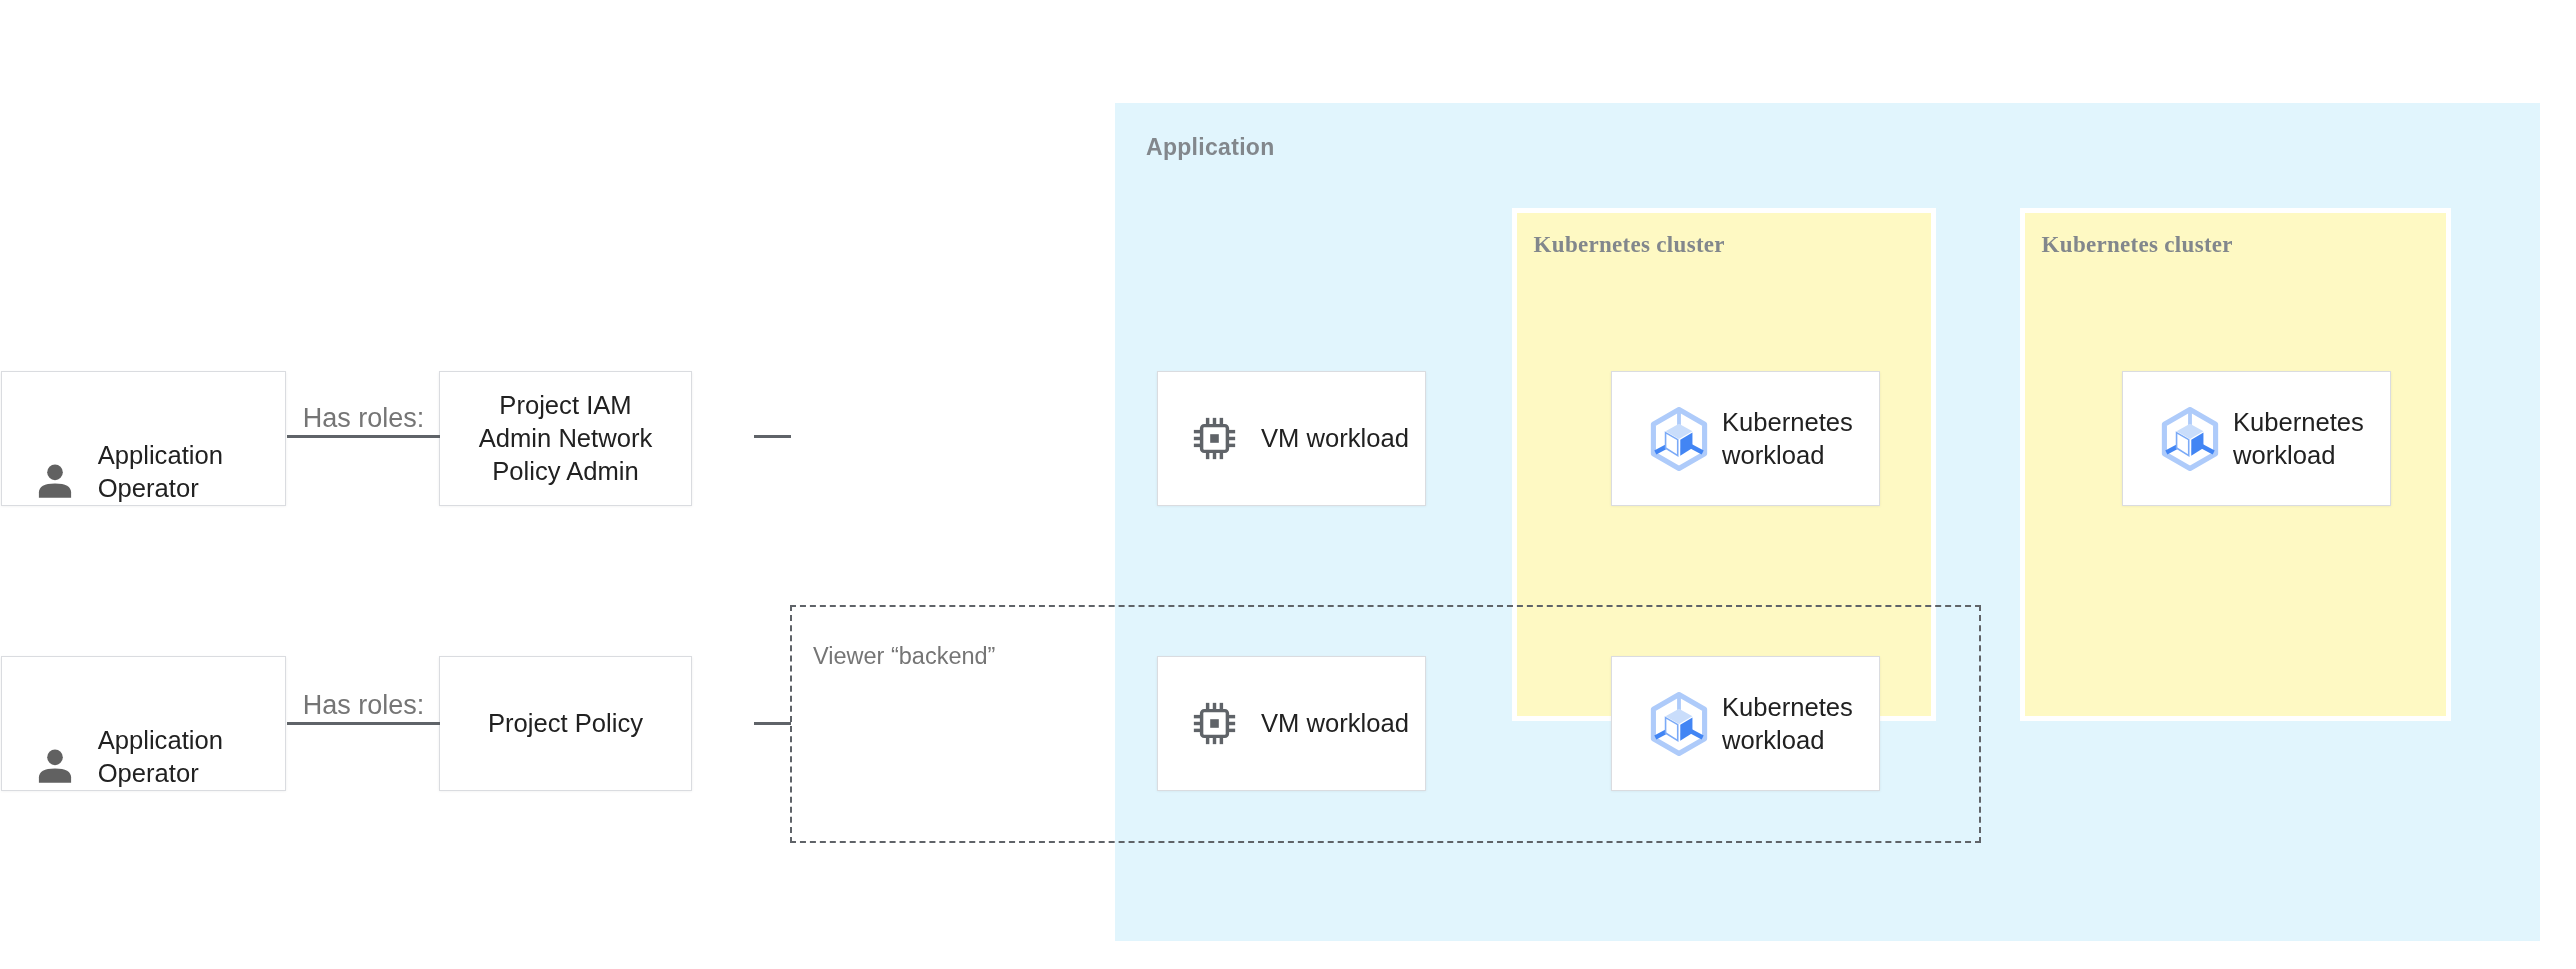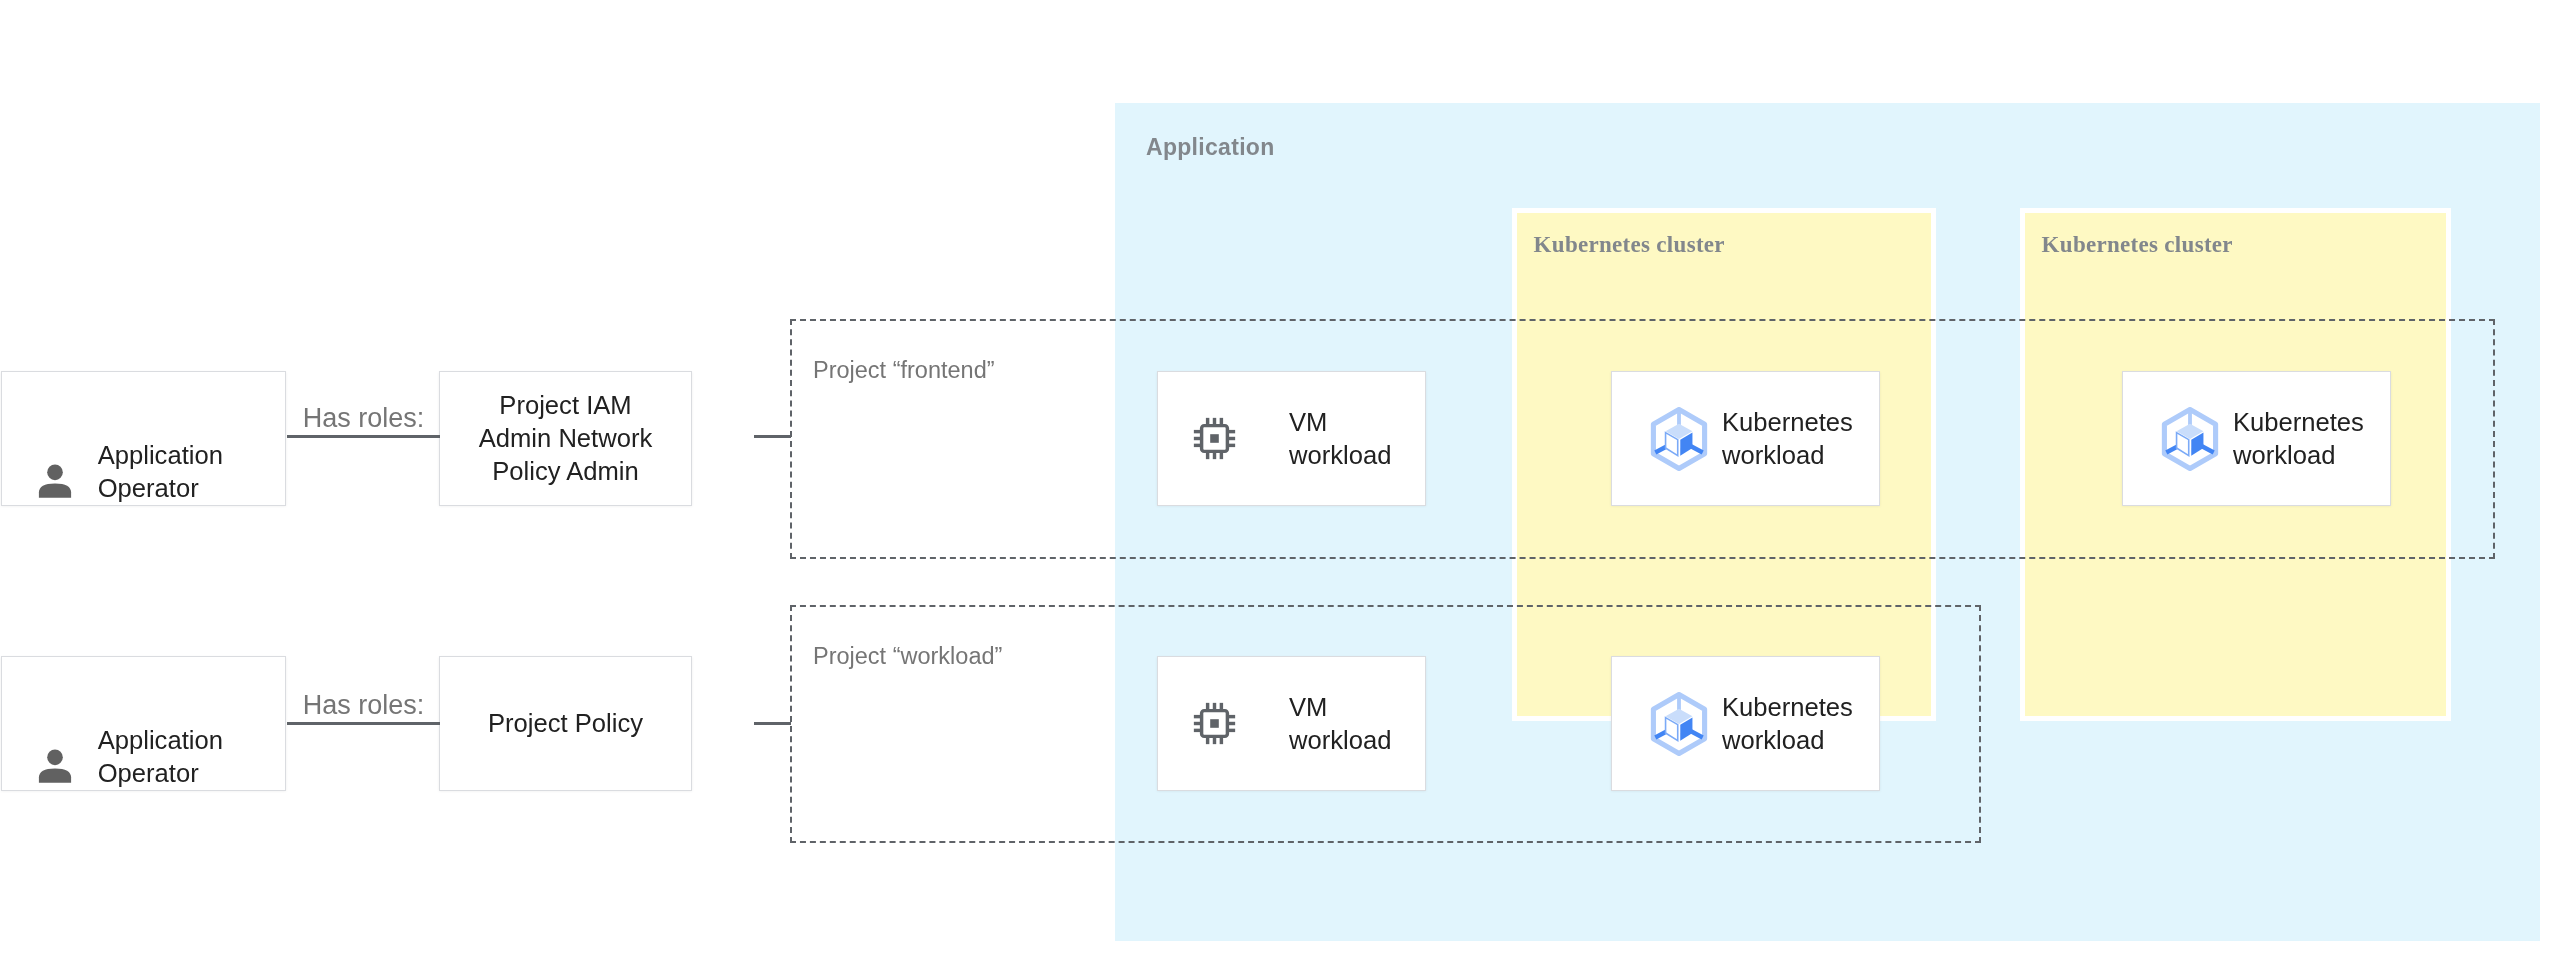--- a/index.html
+++ b/index.html
@@ -76,21 +76,21 @@
     white-space: pre-line;
   }
   .node-label-center {
     width: 100%; text-align: center;
     font-size: 25.6px; line-height: 33px; color: #212121;
     white-space: pre-line;
   }
   .actor-node { left: 1.4px; width: 285px; padding-left: 30px; align-items: flex-end; }
   .actor-node .icon-wrap { margin-right: 19.3px; }
   .role-node  { left: 439px; width: 253px; }
-  .vm-node    { left: 1157px; width: 269px; padding-left: 35px; gap: 28px; }
+  .vm-node    { left: 1157px; width: 269px; padding-left: 35px; }
   .vm-node .icon-wrap { margin-right: 25px; }
   .k8s-node   { width: 269px; padding-left: 35px; }
   .k8s-node .icon-wrap { margin-right: 11px; }
   .k8s-c1 { left: 1611px; }
   .k8s-c2 { left: 2122px; }
 
   .icon-wrap { flex: 0 0 auto; display: flex; align-items: center; }
   .person-icon svg { width: 46px; height: 46px; }
   .cpu-icon svg    { width: 43px; height: 43px; }
   .gke-icon svg    { width: 64px; height: 64px; }
@@ -243,21 +243,18 @@
         <path d="M87 71 L68 61" stroke="#4285F4" stroke-width="7"></path>
         <polygon points="50,26 71,38 50,50 29,38" fill="#C9DDFB"></polygon>
         <polygon points="29,40 48,51 48,76 29,64" fill="#ffffff" stroke="#7BAAF7" stroke-width="2.5"></polygon>
         <polygon points="71,40 52,51 52,76 71,64" fill="#4285F4"></polygon>
       </svg>
     </span>
     <span class="node-label">Kubernetes
 workload</span>
   </div>
 
-  <div class="abs proj-rect proj-frontend">
-    <div class="proj-label">Project “frontend”</div>
-  </div>
   <div class="abs proj-rect proj-backend">
-    <div class="proj-label">Project “workload”</div>
+    <div class="proj-label">Viewer “backend”</div>
   </div>
 
 </div>
 
 
 </body></html>

